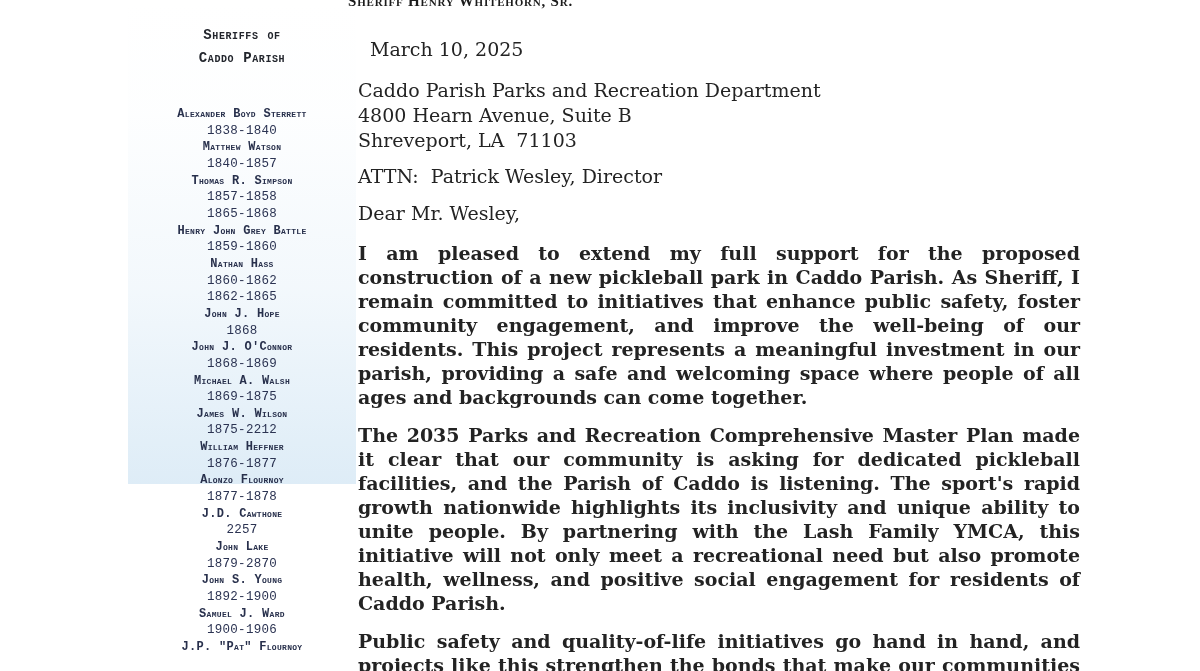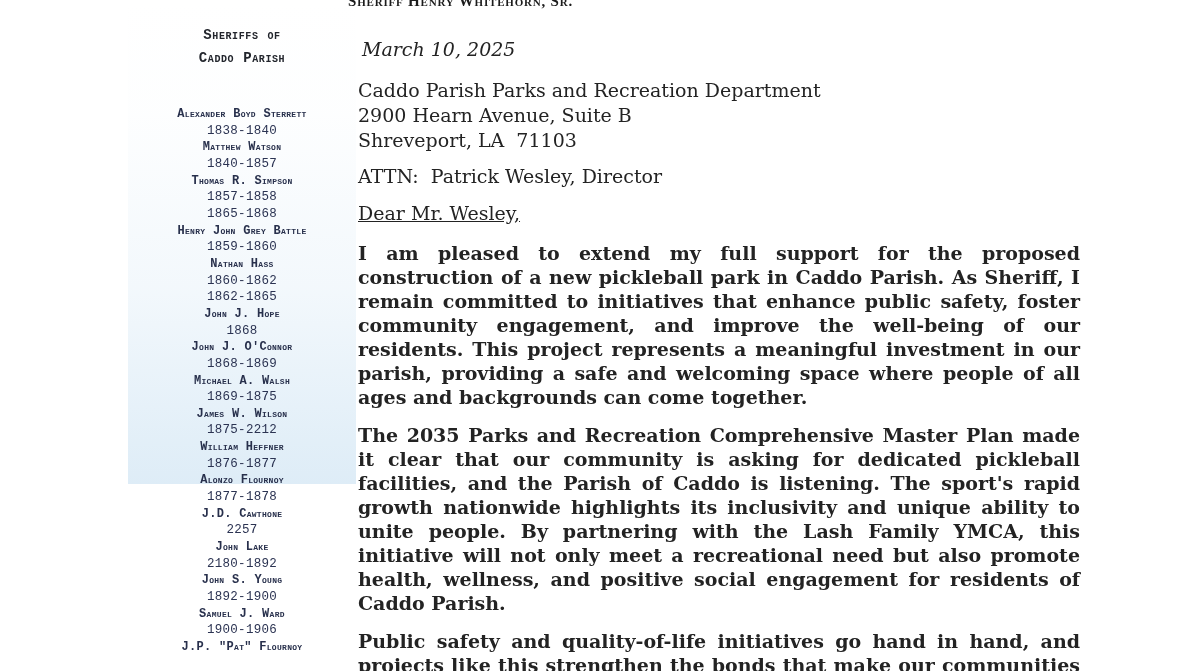--- a/index.html
+++ b/index.html
@@ -75,24 +75,24 @@
   }
 
   
   .letter {
     position: absolute;
     left: 358px;
     top: 0;
     width: 722px;
     color: #232323;
   }
-  .letter-date   { position: absolute; top: 38px;  left: 4px; font-size: 19px; font-style: italic; }
+  .letter-date   { position: absolute; top: 38px;  left: 12px; font-size: 19px; }
   .recipient     { position: absolute; top: 78px;  left: 0;   font-size: 19px; line-height: 25px; }
   .attn-line     { position: absolute; top: 165px; left: 0;   font-size: 19px; }
-  .salutation    { position: absolute; top: 202px; left: 0;   font-size: 19px; text-decoration: underline; }
+  .salutation    { position: absolute; top: 202px; left: 0;   font-size: 19px; }
   .letter-body   { position: absolute; top: 241px; left: 0;   width: 722px;
                    font-size: 19px; line-height: 24px; text-align: justify; }
   .letter-body p { margin: 0 0 14px 0; font-weight: bold; }
 </style>
 </head>
 <body>
 
 <div class="page">
 
   <div class="letterhead-name">Sheriff Henry Whitehorn, Sr.</div>
@@ -123,35 +123,35 @@
         <div class="sheriff-years">1869-1875</div>
         <div class="sheriff-name">James W. Wilson</div>
         <div class="sheriff-years">1875-2212</div>
         <div class="sheriff-name">William Heffner</div>
         <div class="sheriff-years">1876-1877</div>
         <div class="sheriff-name">Alonzo Flournoy</div>
         <div class="sheriff-years">1877-1878</div>
         <div class="sheriff-name">J.D. Cawthone</div>
         <div class="sheriff-years">2257</div>
         <div class="sheriff-name">John Lake</div>
-        <div class="sheriff-years">2180-1892</div>
+        <div class="sheriff-years">1879-2870</div>
         <div class="sheriff-name">John S. Young</div>
         <div class="sheriff-years">1892-1900</div>
         <div class="sheriff-name">Samuel J. Ward</div>
         <div class="sheriff-years">1900-1906</div>
         <div class="sheriff-name">J.P. "Pat" Flournoy</div>
       </div>
   </aside>
 
   <main class="letter">
     <div class="letter-date">March 10, 2025</div>
 
     <div class="recipient">
         <div class="recipient-line">Caddo Parish Parks and Recreation Department</div>
-        <div class="recipient-line">2900 Hearn Avenue, Suite B</div>
+        <div class="recipient-line">4800 Hearn Avenue, Suite B</div>
         <div class="recipient-line">Shreveport, LA&nbsp; 71103</div>
       </div>
 
     <div class="attn-line">ATTN:&nbsp; Patrick Wesley, Director</div>
 
     <div class="salutation">Dear Mr. Wesley,</div>
 
     <div class="letter-body">
         <p>I am pleased to extend my full support for the proposed construction of a new pickleball park in Caddo Parish. As Sheriff, I remain committed to initiatives that enhance public safety, foster community engagement, and improve the well-being of our residents. This project represents a meaningful investment in our parish, providing a safe and welcoming space where people of all ages and backgrounds can come together.</p>
         <p>The 2035 Parks and Recreation Comprehensive Master Plan made it clear that our community is asking for dedicated pickleball facilities, and the Parish of Caddo is listening. The sport's rapid growth nationwide highlights its inclusivity and unique ability to unite people. By partnering with the Lash Family YMCA, this initiative will not only meet a recreational need but also promote health, wellness, and positive social engagement for residents of Caddo Parish.</p>

